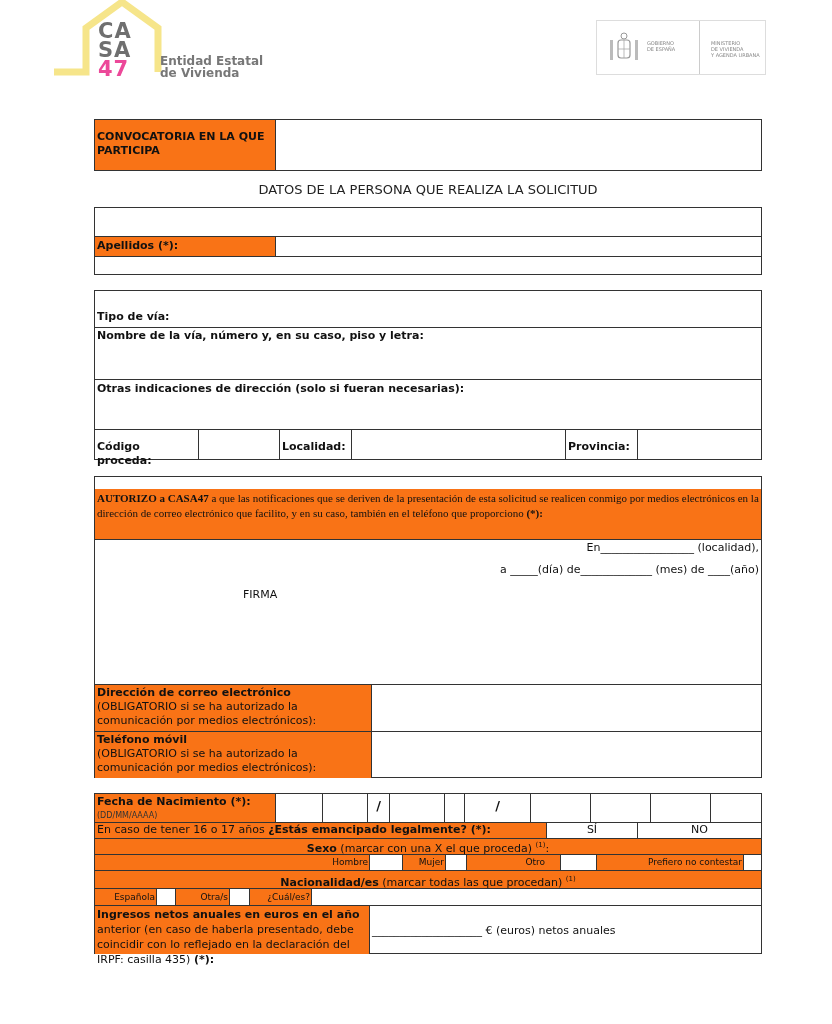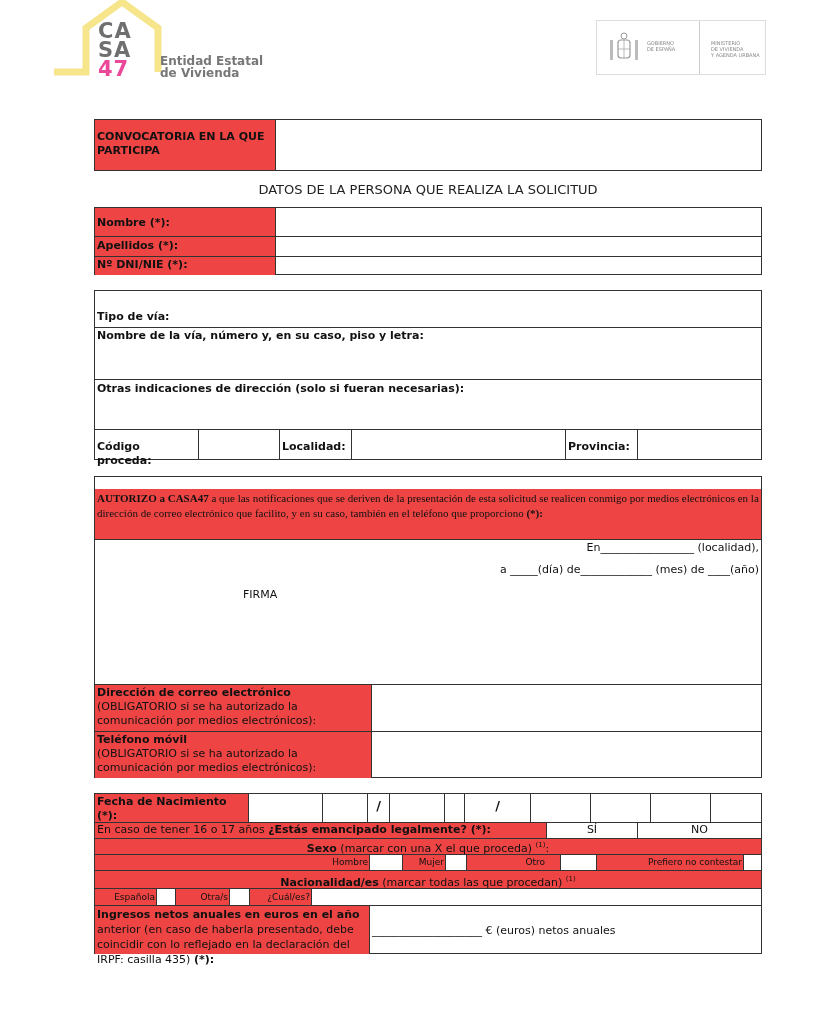--- a/index.html
+++ b/index.html
@@ -1,19 +1,19 @@
 <!DOCTYPE html>
 <html><head>
 <meta charset="utf-8">
 <style>
   html,body{margin:0;padding:0;background:#fff;}
   body{width:832px;height:1024px;position:relative;overflow:hidden;font-family:"DejaVu Sans","Liberation Sans",sans-serif;color:#111;}
   .abs{position:absolute;box-sizing:border-box;}
   .b{border:1px solid #333;}
-  .gray{background:#ef4444;}
+  .gray{background:#f97316;}
   .lbl{font-size:11px;line-height:14px;font-weight:bold;padding:1px 2px;}
   .txt{font-size:11px;line-height:15px;padding:1px 2px;}
   .small{font-size:8px;font-weight:normal;color:#333;}
   .cell{position:absolute;box-sizing:border-box;border-right:1px solid #333;top:0;bottom:0;}
   .row{position:absolute;left:0;right:0;box-sizing:border-box;border-bottom:1px solid #333;}
   .slash{font-size:13px;font-weight:bold;text-align:center;line-height:24px;}
   .center{text-align:center;}
   .right{text-align:right;}
   sup{font-size:7px;}
   
@@ -68,29 +68,24 @@
 
 <div class="abs b" style="left:94px;top:119px;width:668px;height:52px;">
   <div class="cell gray lbl" style="left:0;width:181px;padding-top:10px;">CONVOCATORIA EN LA QUE PARTICIPA</div>
   <div class="abs" style="left:181px;right:0;top:0;bottom:0;"></div>
 </div>
 
 <div class="abs center" style="left:94px;top:182px;width:668px;font-size:13px;color:#222;">DATOS DE LA PERSONA QUE REALIZA LA SOLICITUD</div>
 
 <div class="abs b" style="left:94px;top:207px;width:668px;height:68px;">
   <div class="row" style="top:0;height:29px;">
-    <div class="cell gray lbl" style="left:0;width:181px;padding-top:8px;">Nombre (*):</div>
     <div class="abs" style="left:181px;right:0;top:0;bottom:0;"></div>
   </div>
   <div class="row" style="top:29px;height:20px;">
     <div class="cell gray lbl" style="left:0;width:181px;padding-top:2px;">Apellidos (*):</div>
-    <div class="abs" style="left:181px;right:0;top:0;bottom:0;"></div>
-  </div>
-  <div class="row" style="top:49px;height:18px;border-bottom:none;">
-    <div class="cell gray lbl" style="left:0;width:181px;padding-top:1px;">Nº DNI/NIE (*):</div>
     <div class="abs" style="left:181px;right:0;top:0;bottom:0;"></div>
   </div>
 </div>
 
 <div class="abs b" style="left:94px;top:290px;width:668px;height:170px;">
   <div class="row lbl" style="top:18px;height:19px;">Tipo de vía:</div>
   <div class="row lbl" style="top:37px;height:52px;">Nombre de la vía, número y, en su caso, piso y letra:</div>
   <div class="row lbl" style="top:89px;height:50px;padding-top:2px;">Otras indicaciones de dirección (solo si fueran necesarias):</div>
   <div class="row" style="top:139px;height:30px;border-bottom:none;">
     <div class="cell lbl" style="left:0;width:104px;padding-top:10px;">Código proceda:</div>
@@ -121,21 +116,21 @@
     <div class="cell gray txt" style="left:0;width:277px;line-height:14px;">
       <b>Teléfono móvil</b><br><span>(OBLIGATORIO si se ha autorizado la comunicación por medios electrónicos):</span>
     </div>
     <div class="abs" style="left:277px;right:0;top:0;bottom:0;"></div>
   </div>
 </div>
 
 <div class="abs b" style="left:94px;top:793px;width:668px;height:161px;">
 
   <div class="row" style="top:0;height:29px;">
-    <div class="cell gray lbl" style="left:0;width:154px;">
+    <div class="cell gray lbl" style="left:0;width:181px;">
       <div>Fecha de Nacimiento (*):</div>
       <div class="small">(DD/MM/AAAA)</div>
     </div>
     <div class="cell" style="left:181px;width:47px;"></div>
     <div class="cell" style="left:228px;width:45px;"></div>
     <div class="cell slash" style="left:273px;width:22px;">/</div>
     <div class="cell" style="left:295px;width:55px;"></div>
     <div class="cell" style="left:350px;width:20px;"></div>
     <div class="cell slash" style="left:370px;width:66px;">/</div>
     <div class="cell" style="left:436px;width:60px;"></div>

